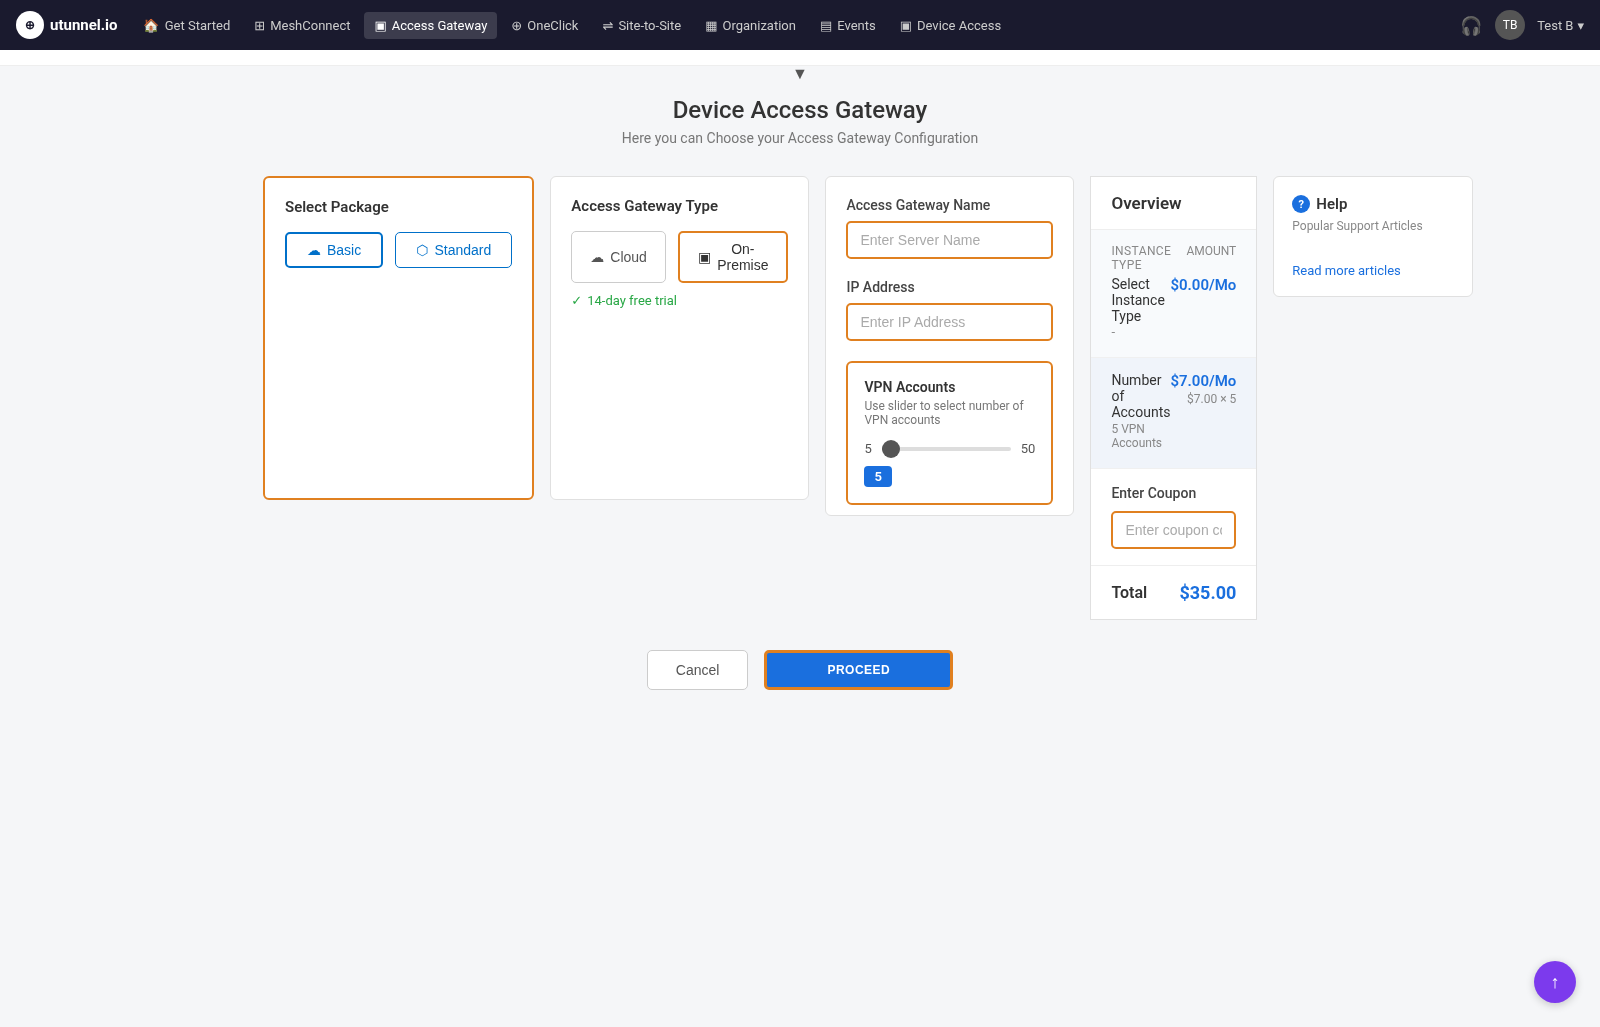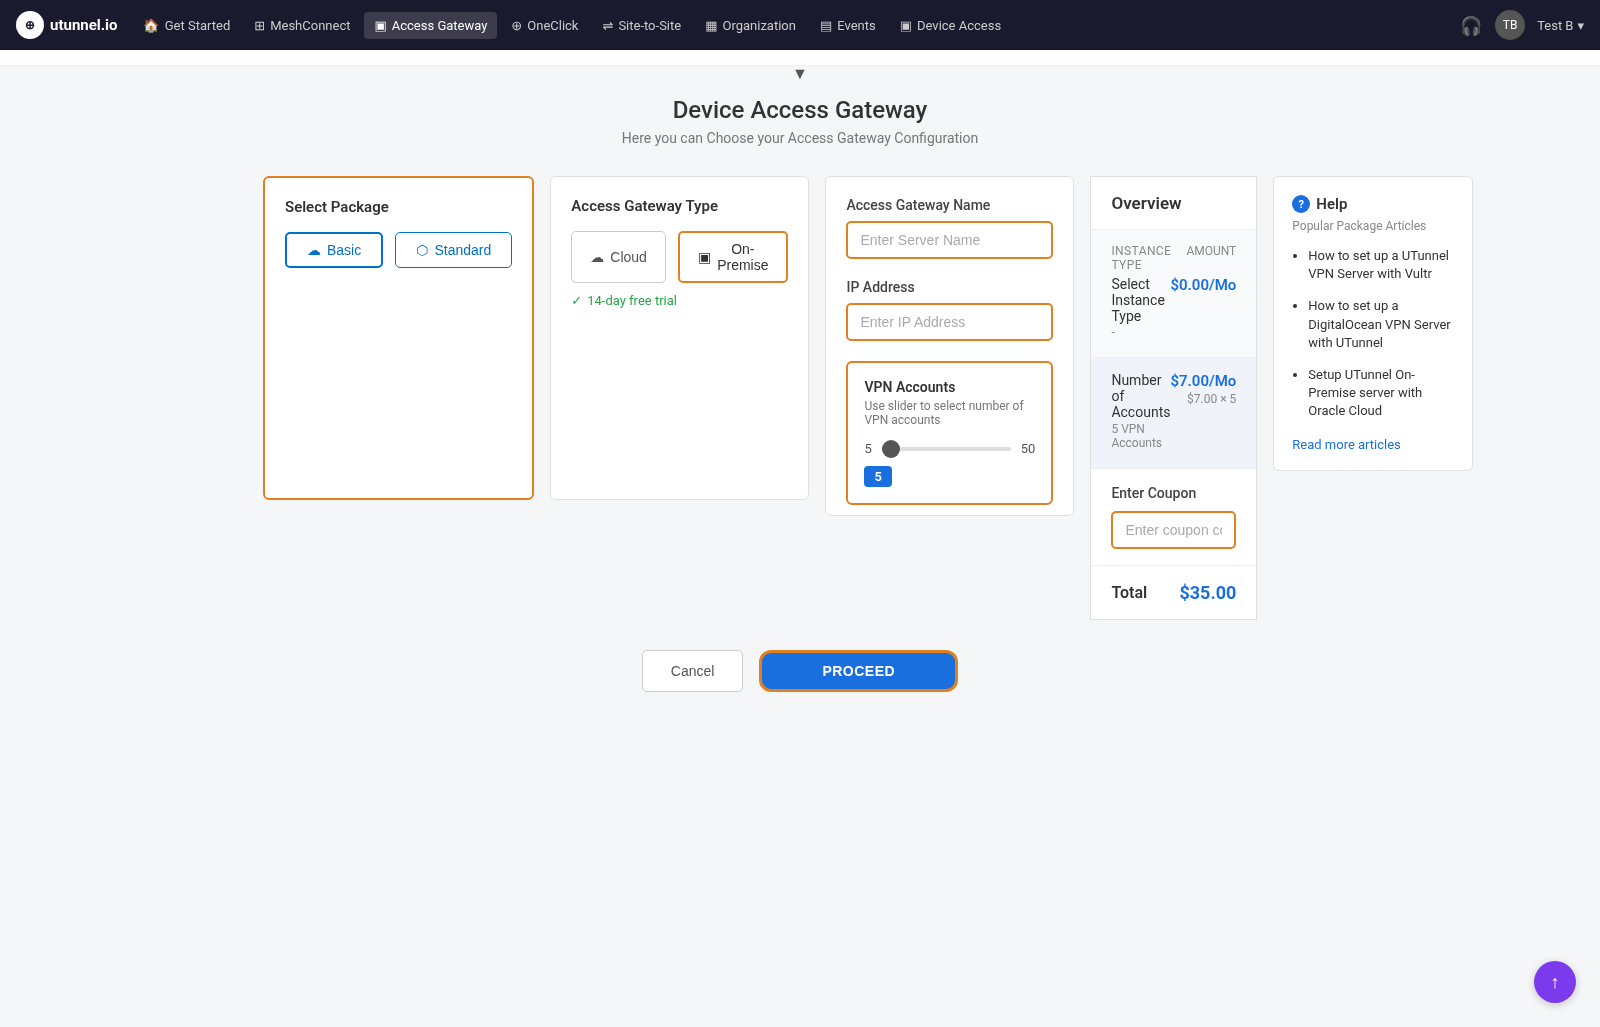--- a/index.html
+++ b/index.html
@@ -451,22 +451,22 @@
       border: 1px solid #ccc;
       border-radius: 5px;
       font-size: 14px;
       cursor: pointer;
       color: #555;
     }
     .btn-proceed {
       padding: 10px 60px;
       background: #1a6fde;
       border: 3px solid #e08020;
-      border-radius: 12px;
-      font-size: 14px;
+      border-radius: 5px;
+      font-size: 12px;
       font-weight: 600;
       cursor: pointer;
       color: #fff;
       letter-spacing: 0.5px;
     }
 
     
     .scroll-top {
       position: fixed;
       bottom: 24px;
@@ -665,26 +665,21 @@
         </div>
       </div>
 
     </div>
 
     <div class="help-panel">
       <div class="help-title">
         <div class="help-icon">?</div>
         <span>Help</span>
       </div>
-      <div class="help-popular">Popular Package Articles</div>
-      <ul class="help-articles">
-        <li>How to set up a UTunnel VPN Server with Vultr</li>
-        <li>How to set up a DigitalOcean VPN Server with UTunnel</li>
-        <li>Setup UTunnel On-Premise server with Oracle Cloud</li>
-      </ul>
+      <div class="help-popular">Popular Support Articles</div>
       <a class="help-read-more">Read more articles</a>
     </div>
 
   </div>
 
   <div class="footer-actions">
     <button class="btn-cancel">Cancel</button>
     <button class="btn-proceed">PROCEED</button>
   </div>
 

